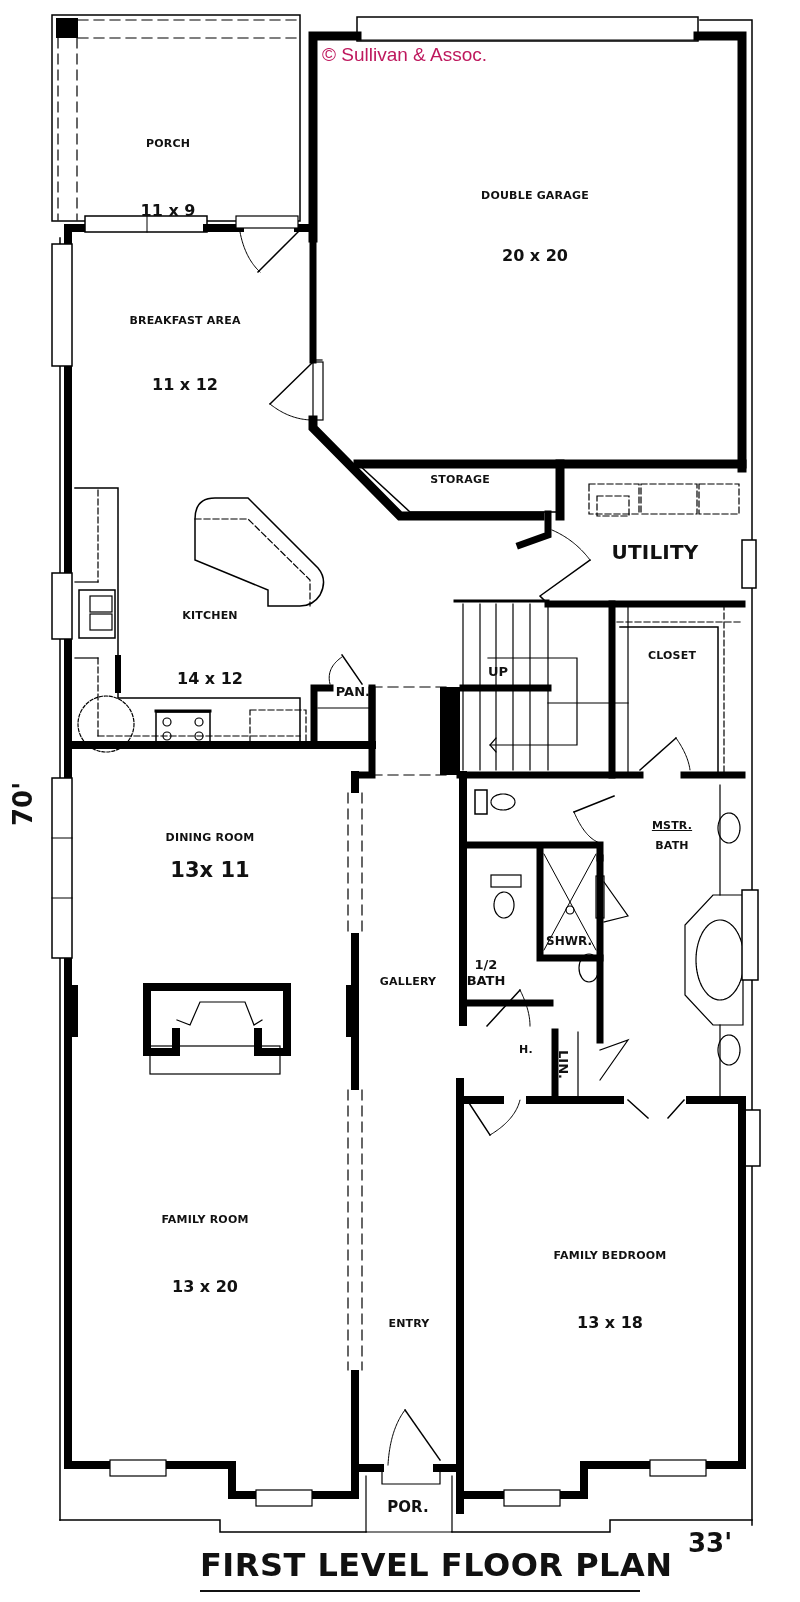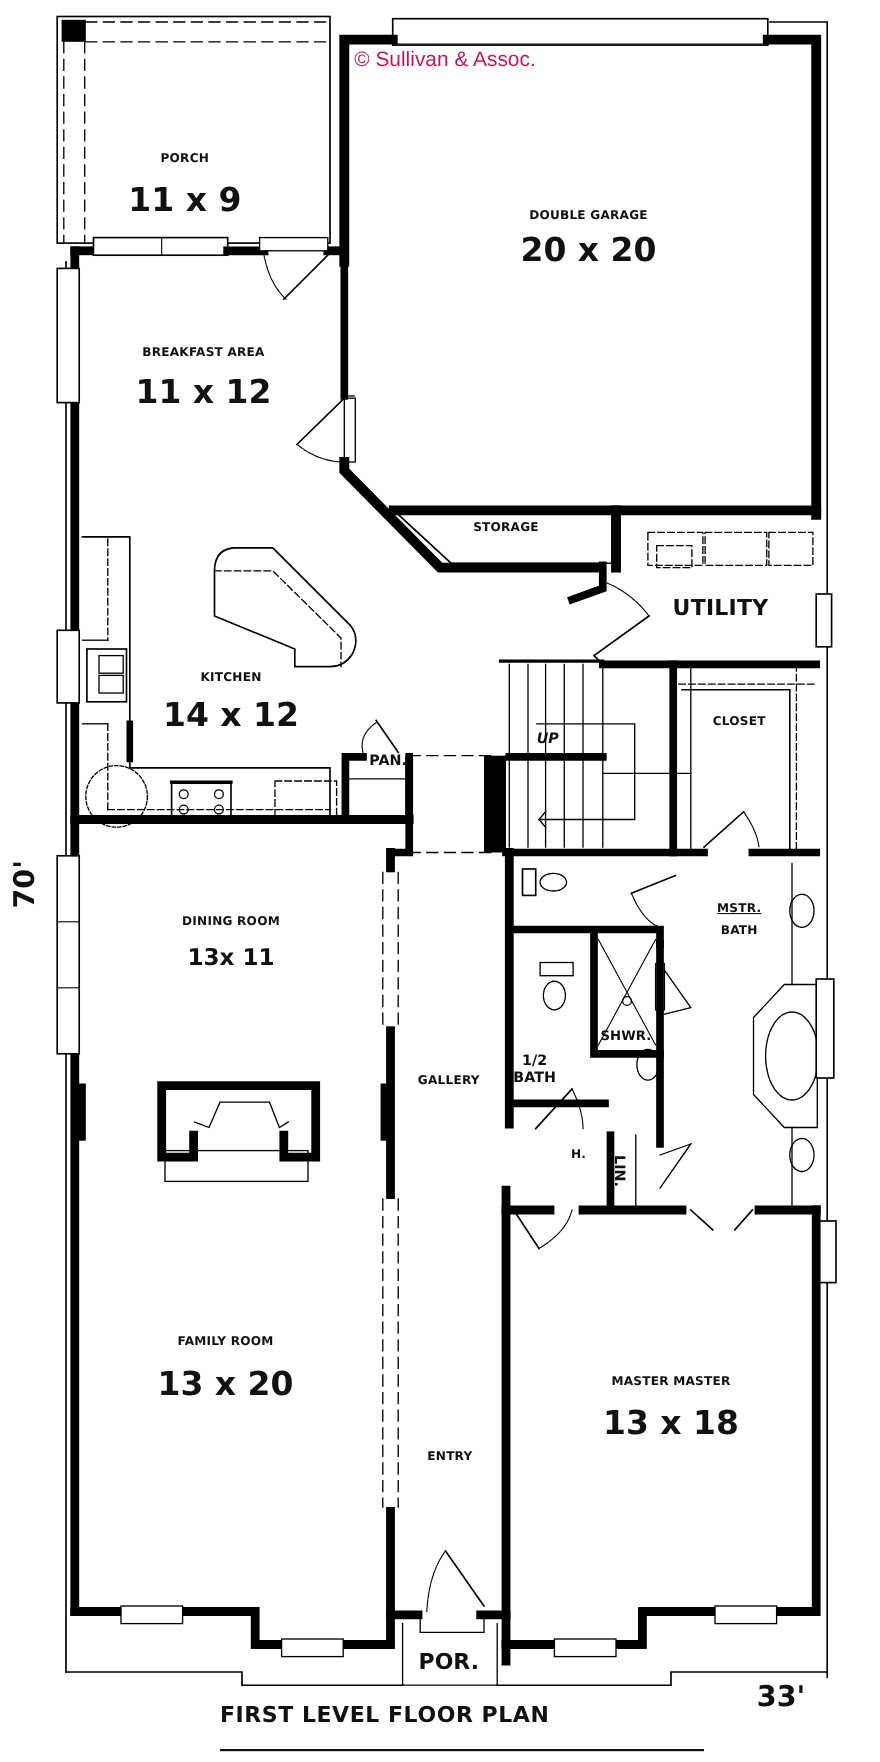--- a/index.html
+++ b/index.html
@@ -1,23 +1,23 @@
 <!DOCTYPE html>
 <html><head>
 <meta charset="utf-8">
 <style>
   html, body { margin:0; padding:0; background:#ffffff; }
   body { width:800px; height:1602px; position:relative; overflow:hidden; font-family:"Liberation Sans", sans-serif; }
   svg.plan { position:absolute; left:0; top:0; }
   .lbl { position:absolute; color:#111; font-family:"DejaVu Sans", sans-serif; font-weight:bold; text-align:center; white-space:nowrap; line-height:1; }
   .room-name { font-size:11px; letter-spacing:0.2px; }
-  .room-dim { font-size:30px; }
+  .room-dim { font-size:16px;margin-top:35px; }
   .small { font-size:13px; }
   .copy { position:absolute; font-family:"Liberation Sans", sans-serif; font-size:19px; color:#be185d; white-space:nowrap; }
-  .title { position:absolute; font-family:"DejaVu Sans", sans-serif; font-weight:bold; font-size:20px; color:#111; white-space:nowrap; letter-spacing:0.5px; }
+  .title { position:absolute; font-family:"DejaVu Sans", sans-serif; font-weight:bold; font-size:32px; color:#111; white-space:nowrap; letter-spacing:0.5px; }
   .title-rule { position:absolute; height:2px; background:#111; }
   .dim-text { position:absolute; font-family:"DejaVu Sans", sans-serif; font-weight:bold; font-size:26px; color:#111; white-space:nowrap; }
 </style>
 </head>
 <body>
 
 <svg class="plan" width="800" height="1602" viewBox="0 0 800 1602" xmlns="http://www.w3.org/2000/svg">
   <g fill="none" stroke="#000" stroke-linecap="square">
 
     <g>
@@ -238,21 +238,21 @@
 <div class="lbl room-name" style="left:80px;top:315px;width:210px;">BREAKFAST AREA</div>
 <div class="lbl room-dim" style="left:80px;top:342px;width:210px;">11 x 12</div>
 
 <div class="lbl room-name" style="left:400px;top:474px;width:120px;">STORAGE</div>
 <div class="lbl room-name" style="left:610px;top:542px;width:90px;font-size:20px;">UTILITY</div>
 
 <div class="lbl room-name" style="left:130px;top:610px;width:160px;">KITCHEN</div>
 <div class="lbl room-dim" style="left:130px;top:636px;width:160px;">14 x 12</div>
 
 <div class="lbl small" style="left:316px;top:685px;width:54px;text-align:right;">PAN.</div>
-<div class="lbl small" style="left:478px;top:665px;width:40px;font-style:italic;">UP</div>
+<div class="lbl small" style="left:478px;top:665px;width:40px;">UP</div>
 <div class="lbl room-name" style="left:622px;top:650px;width:100px;">CLOSET</div>
 
 <div class="lbl room-name" style="left:622px;top:820px;width:100px;text-decoration:underline;">MSTR.</div>
 <div class="lbl room-name" style="left:622px;top:840px;width:100px;">BATH</div>
 
 <div class="lbl" style="left:540px;top:935px;width:58px;font-size:12px;">SHWR.</div>
 
 <div class="lbl small" style="left:462px;top:958px;width:48px;">1/2</div>
 <div class="lbl small" style="left:462px;top:974px;width:48px;">BATH</div>
 
@@ -260,23 +260,23 @@
 <div class="lbl" style="left:110px;top:860px;width:200px;font-size:21px;">13x 11</div>
 
 <div class="lbl room-name" style="left:358px;top:976px;width:100px;">GALLERY</div>
 
 <div class="lbl room-name" style="left:506px;top:1044px;width:40px;">H.</div>
 <div class="lbl small" style="left:548px;top:1058px;width:30px;transform:rotate(90deg);">LIN.</div>
 
 <div class="lbl room-name" style="left:100px;top:1214px;width:210px;">FAMILY ROOM</div>
 <div class="lbl room-dim" style="left:100px;top:1244px;width:210px;">13 x 20</div>
 
-<div class="lbl room-name" style="left:490px;top:1250px;width:240px;">MASTER MASTER</div>
+<div class="lbl room-name" style="left:490px;top:1250px;width:240px;">FAMILY BEDROOM</div>
 <div class="lbl room-dim" style="left:490px;top:1280px;width:240px;">13 x 18</div>
 
 <div class="lbl room-name" style="left:364px;top:1318px;width:90px;">ENTRY</div>
-<div class="lbl small" style="left:372px;top:1500px;width:72px;font-size:20px;">POR.</div>
+<div class="lbl small" style="left:372px;top:1500px;width:72px;font-size:15px;">POR.</div>
 
 <div class="dim-text" style="left:8px;top:780px;transform:rotate(-90deg);transform-origin:left top;top:826px;">70'</div>
 <div class="dim-text" style="left:688px;top:1528px;">33'</div>
 
 <div class="title" style="left:200px;top:1546px;">FIRST LEVEL FLOOR PLAN</div>
 <div class="title-rule" style="left:200px;top:1590px;width:440px;"></div>
 
 </body></html>

